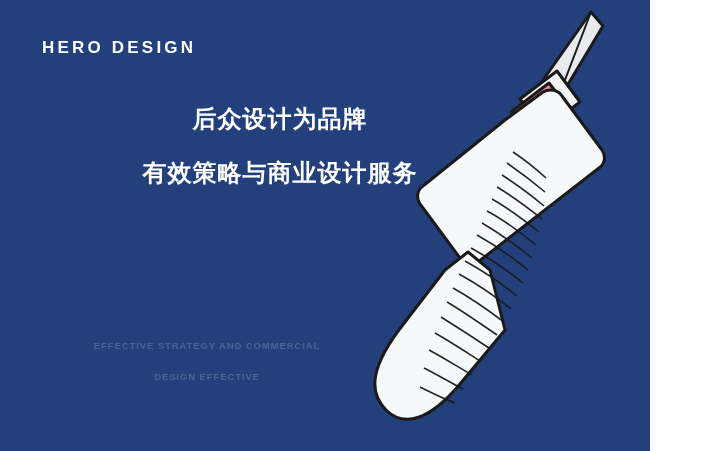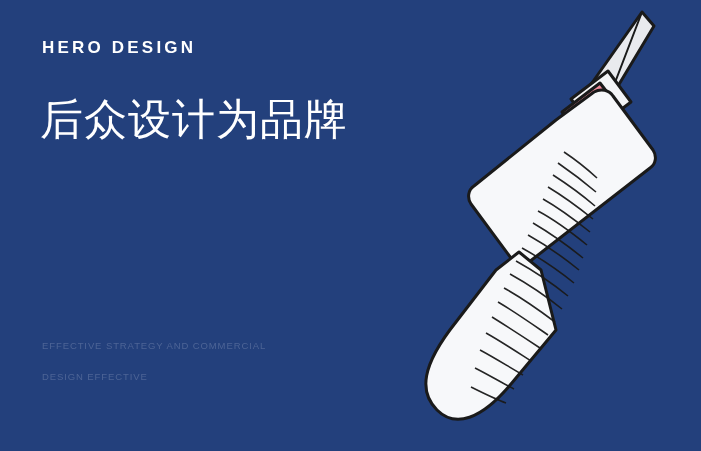--- a/index.html
+++ b/index.html
@@ -7,58 +7,59 @@
     padding: 0;
   }
   body {
     width: 701px;
     height: 451px;
     overflow: hidden;
     font-family: "Liberation Sans", sans-serif;
   }
   #banner {
     position: relative;
-    width: 701px;
+    width: 650px;
     height: 451px;
     background: #23407c;
     overflow: hidden;
+    text-align: center;
   }
   #brand {
     position: absolute;
     left: 42px;
     top: 38px;
     font-size: 17px;
     font-weight: bold;
     letter-spacing: 3.2px;
     color: #ffffff;
     white-space: nowrap;
   }
   #headline {
     position: absolute;
     left: 40px;
     top: 92px;
     width: 480px;
   }
   #headline .line {
-    font-size: 43px;
-    font-weight: normal;
+    font-size: 24px;
+    font-weight: bold;
     color: #ffffff;
     letter-spacing: 1px;
     line-height: 54px;
     white-space: nowrap;
   }
   #subcopy {
     position: absolute;
     left: 42px;
     top: 330px;
     width: 330px;
   }
   #subcopy .sline {
     font-size: 9.5px;
-    font-weight: normal;
+    font-weight: bold;
     letter-spacing: 0.9px;
     color: #4d6496;
     line-height: 31px;
     white-space: nowrap;
   }
   #artwork {
     position: absolute;
     right: 0;
     top: 0;
     width: 300px;
@@ -67,20 +68,21 @@
 </style>
 </head>
 <body>
 
 <div id="banner">
 
   <div id="brand">HERO DESIGN</div>
 
   <div id="headline">
     <div class="line">后众设计为品牌</div>
+    <div class="line">有效策略与商业设计服务</div>
   </div>
 
   <div id="subcopy">
     <div class="sline">EFFECTIVE STRATEGY AND COMMERCIAL</div>
     <div class="sline">DESIGN EFFECTIVE</div>
   </div>
 
   <svg id="artwork" viewBox="0 0 300 451">
     <g stroke="#1a1a1a" stroke-width="3" stroke-linejoin="round" stroke-linecap="round" fill="none">
 

